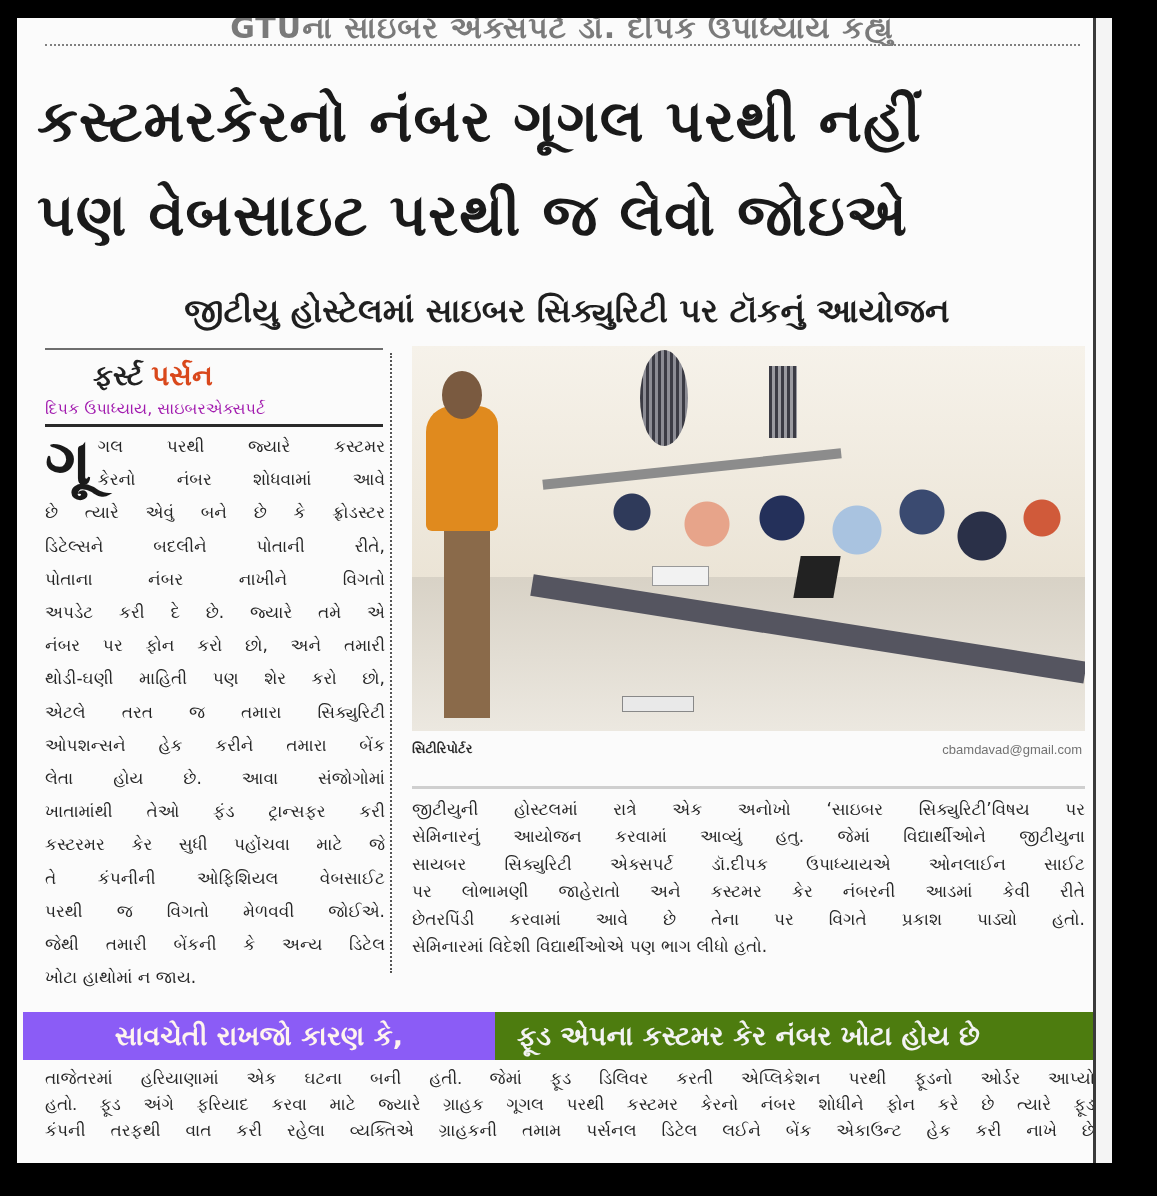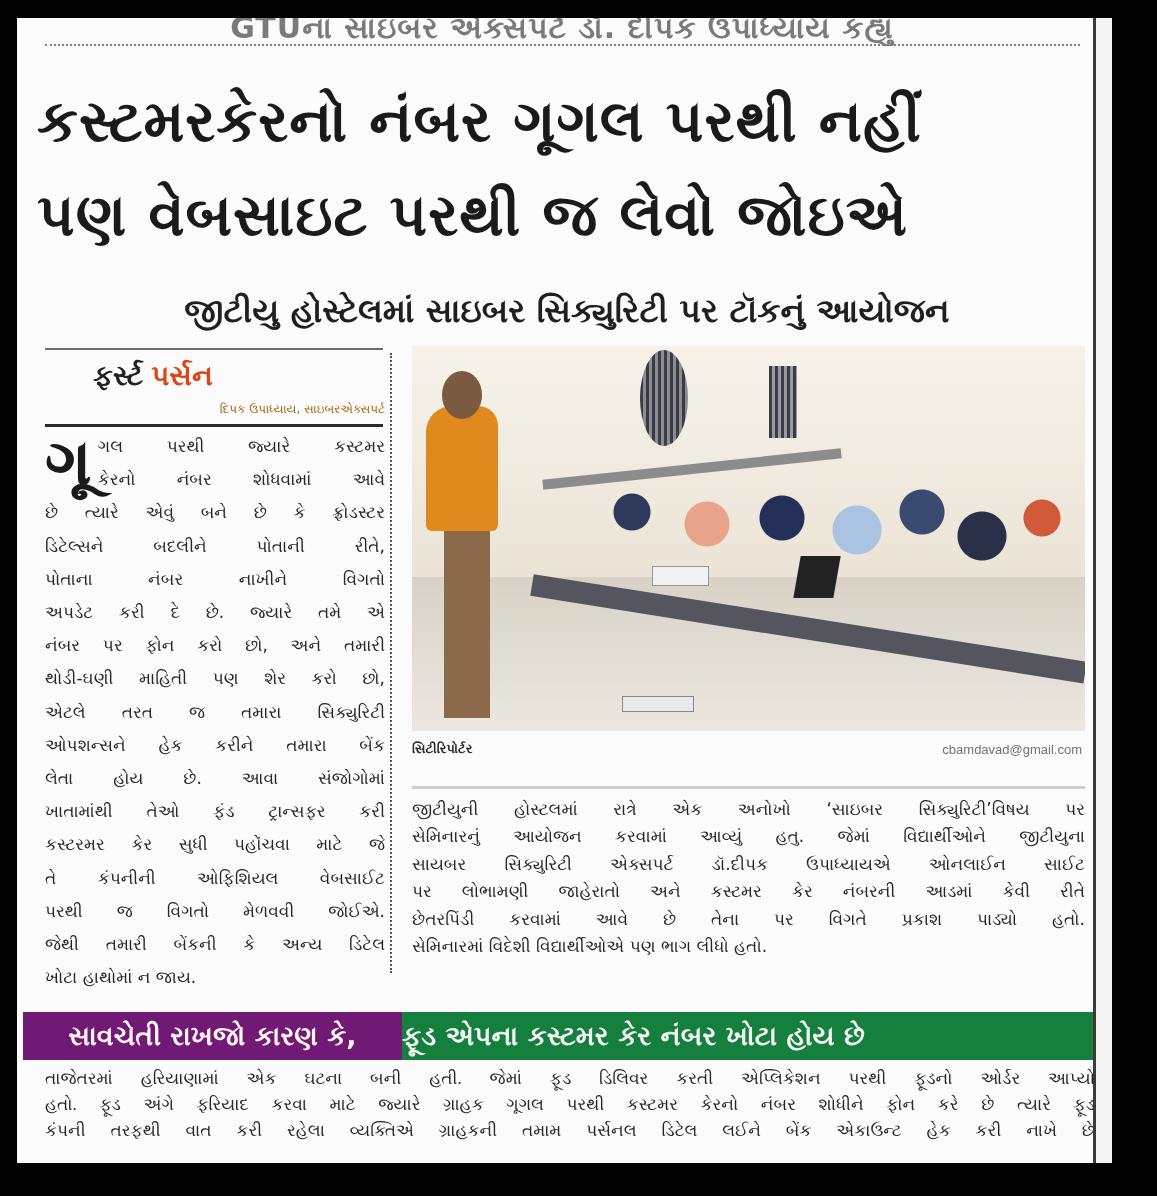--- a/index.html
+++ b/index.html
@@ -76,21 +76,21 @@
   .byline-tag {
     position: absolute; left: 28px; top: 340px; width: 340px;
     font-size: 28px; font-weight: bold; line-height: 36px;
     white-space: nowrap;
     margin-left: 48px;
   }
   .byline-tag .first { color: #222222; }
   .byline-tag .person { color: #d9481c; margin-left: 8px; }
   .byline-name {
     position: absolute; left: 28px; top: 380px; width: 340px;
-    font-size: 12px; line-height: 22px; color: #a16207; white-space: nowrap; text-align: right;
+    font-size: 16px; line-height: 22px; color: #a21caf; white-space: nowrap;
   }
   .col-left-bottom-rule {
     position: absolute; left: 28px; top: 406px; width: 338px;
     border-top: 3px solid #2a2a2a;
   }
   .left-body {
     position: absolute; left: 28px; top: 412px; width: 340px;
     font-size: 17px; line-height: 33.2px; color: #262626;
     text-align: justify;
   }
@@ -148,30 +148,30 @@
     font-size: 17px; line-height: 27.4px; color: #262626;
   }
   .right-body .line { display:block; white-space:nowrap; overflow:hidden; text-align: justify; text-align-last: justify; }
   .right-body .line.last { text-align-last: left; }
   
   .banner {
     position: absolute; left: 6px; top: 994px; width: 1082px; height: 48px;
     display: flex;
   }
   .banner .lead {
-    background: #701a75; color: #fff4ee;
-    width: 379px; height: 48px;
+    background: #8b5cf6; color: #fff4ee;
+    width: 472px; height: 48px;
     font-size: 27px; font-weight: bold; line-height: 48px;
     text-align: center; white-space: nowrap;
   }
   .banner .rest {
-    background: #15803d; color: #f3f3f3;
+    background: #4d7c0f; color: #f3f3f3;
     flex: 1; height: 48px;
     font-size: 27px; font-weight: bold; line-height: 48px;
-    white-space: nowrap;
+    padding-left: 22px; white-space: nowrap;
   }
   .bottom-body {
     position: absolute; left: 28px; top: 1048px; width: 1050px;
     font-size: 17px; line-height: 26px; color: #262626;
   }
   .bottom-body .line { display:block; white-space:nowrap; overflow:hidden; text-align: justify; text-align-last: justify; font-family: Liberation Serif, serif; }
 </style>
 </head>
 <body>
 

